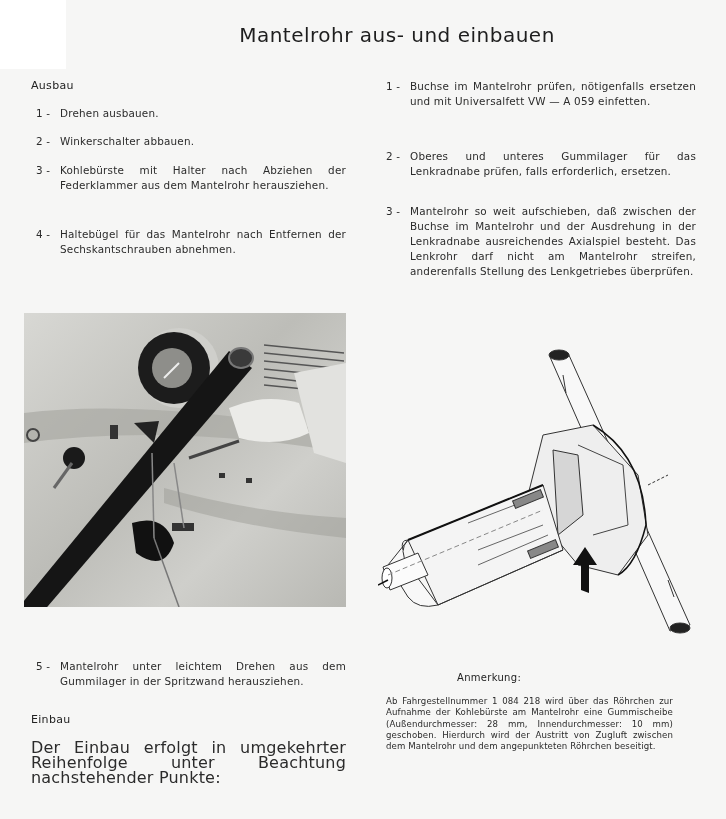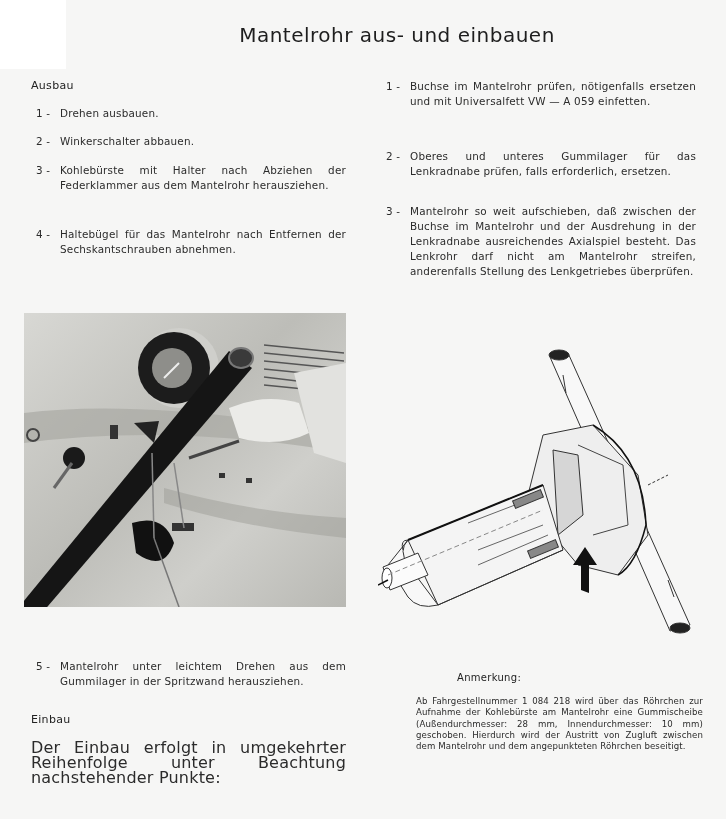--- a/index.html
+++ b/index.html
@@ -149,13 +149,13 @@
     <path d="M5 232 L40 218 L50 240 L12 255 Z" fill="#fbfbfb"></path>
     <ellipse cx="9" cy="243" rx="5" ry="10" fill="#fff" stroke="#333"></ellipse>
     <line x1="0" y1="250" x2="10" y2="245" stroke="#111" stroke-width="1.5"></line>
     <line x1="10" y1="240" x2="165" y2="175" stroke-dasharray="5,3" stroke="#888"></line>
 
     <path d="M203 255 L203 230 L195 230 L207 212 L219 230 L211 230 L211 258 Z" fill="#111" stroke="none"></path>
   </svg>
 </div>
 
 <div class="heading" style="left:409px; top:672px; font-size:10px;margin-left:48px;">Anmerkung:</div>
-<div class="note" style="left:416px; top:696px; width:287px;">Ab Fahrgestellnummer 1 084 218 wird über das Röhrchen zur Aufnahme der Kohlebürste am Mantelrohr eine Gummischeibe (Außendurchmesser: 28 mm, Innendurchmesser: 10 mm) geschoben. Hierdurch wird der Austritt von Zugluft zwischen dem Mantelrohr und dem angepunkteten Röhrchen beseitigt.</div>
+<div class="note" style="left:386px; top:696px; width:287px;">Ab Fahrgestellnummer 1 084 218 wird über das Röhrchen zur Aufnahme der Kohlebürste am Mantelrohr eine Gummischeibe (Außendurchmesser: 28 mm, Innendurchmesser: 10 mm) geschoben. Hierdurch wird der Austritt von Zugluft zwischen dem Mantelrohr und dem angepunkteten Röhrchen beseitigt.</div>
 
 </body></html>

